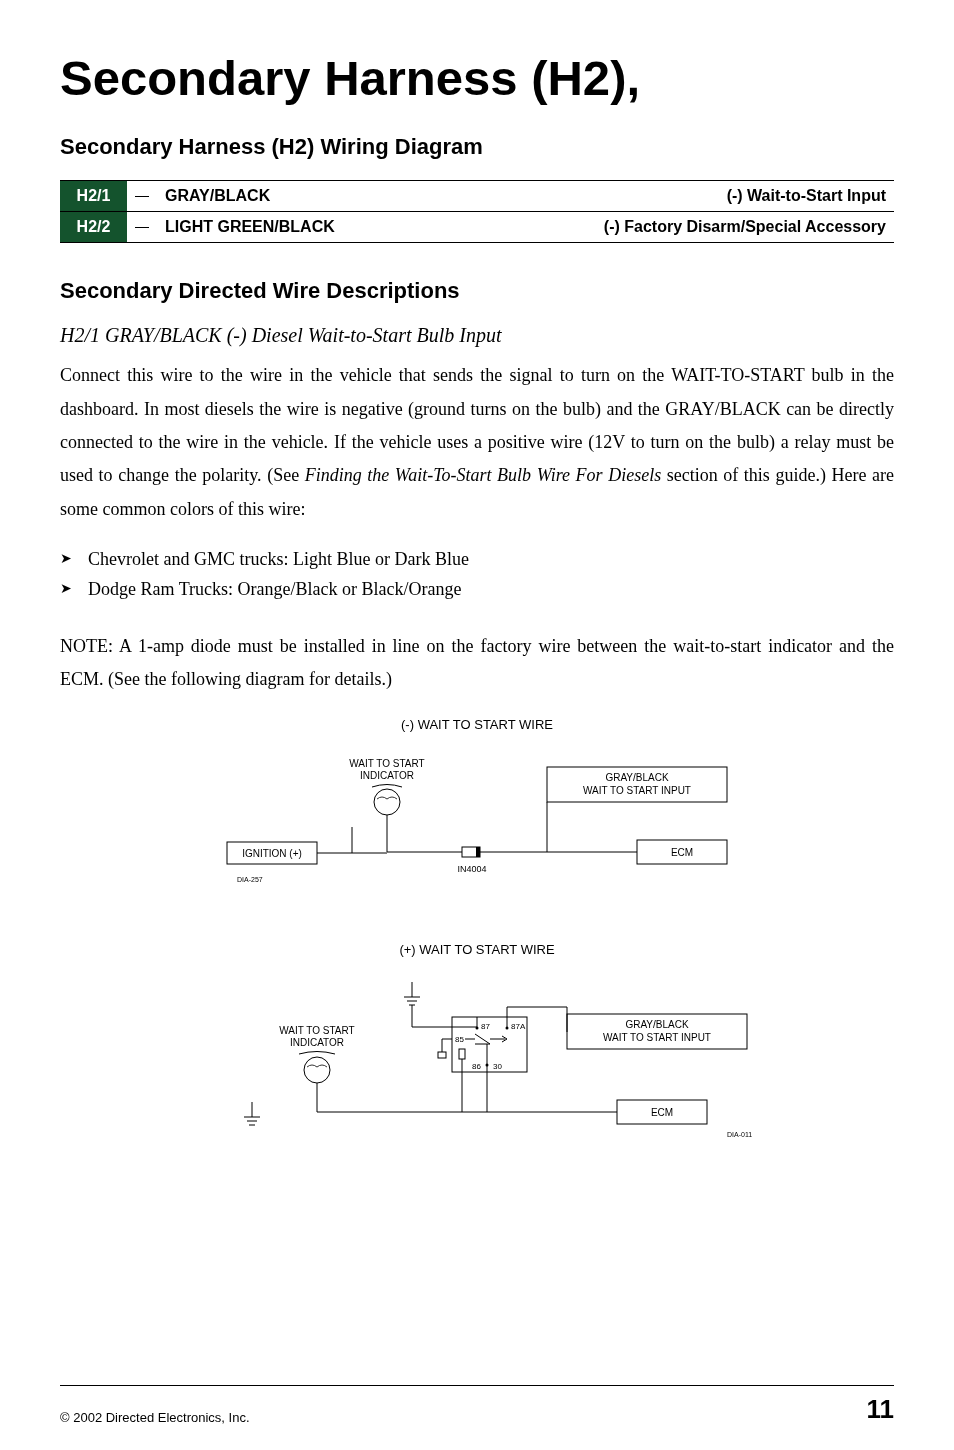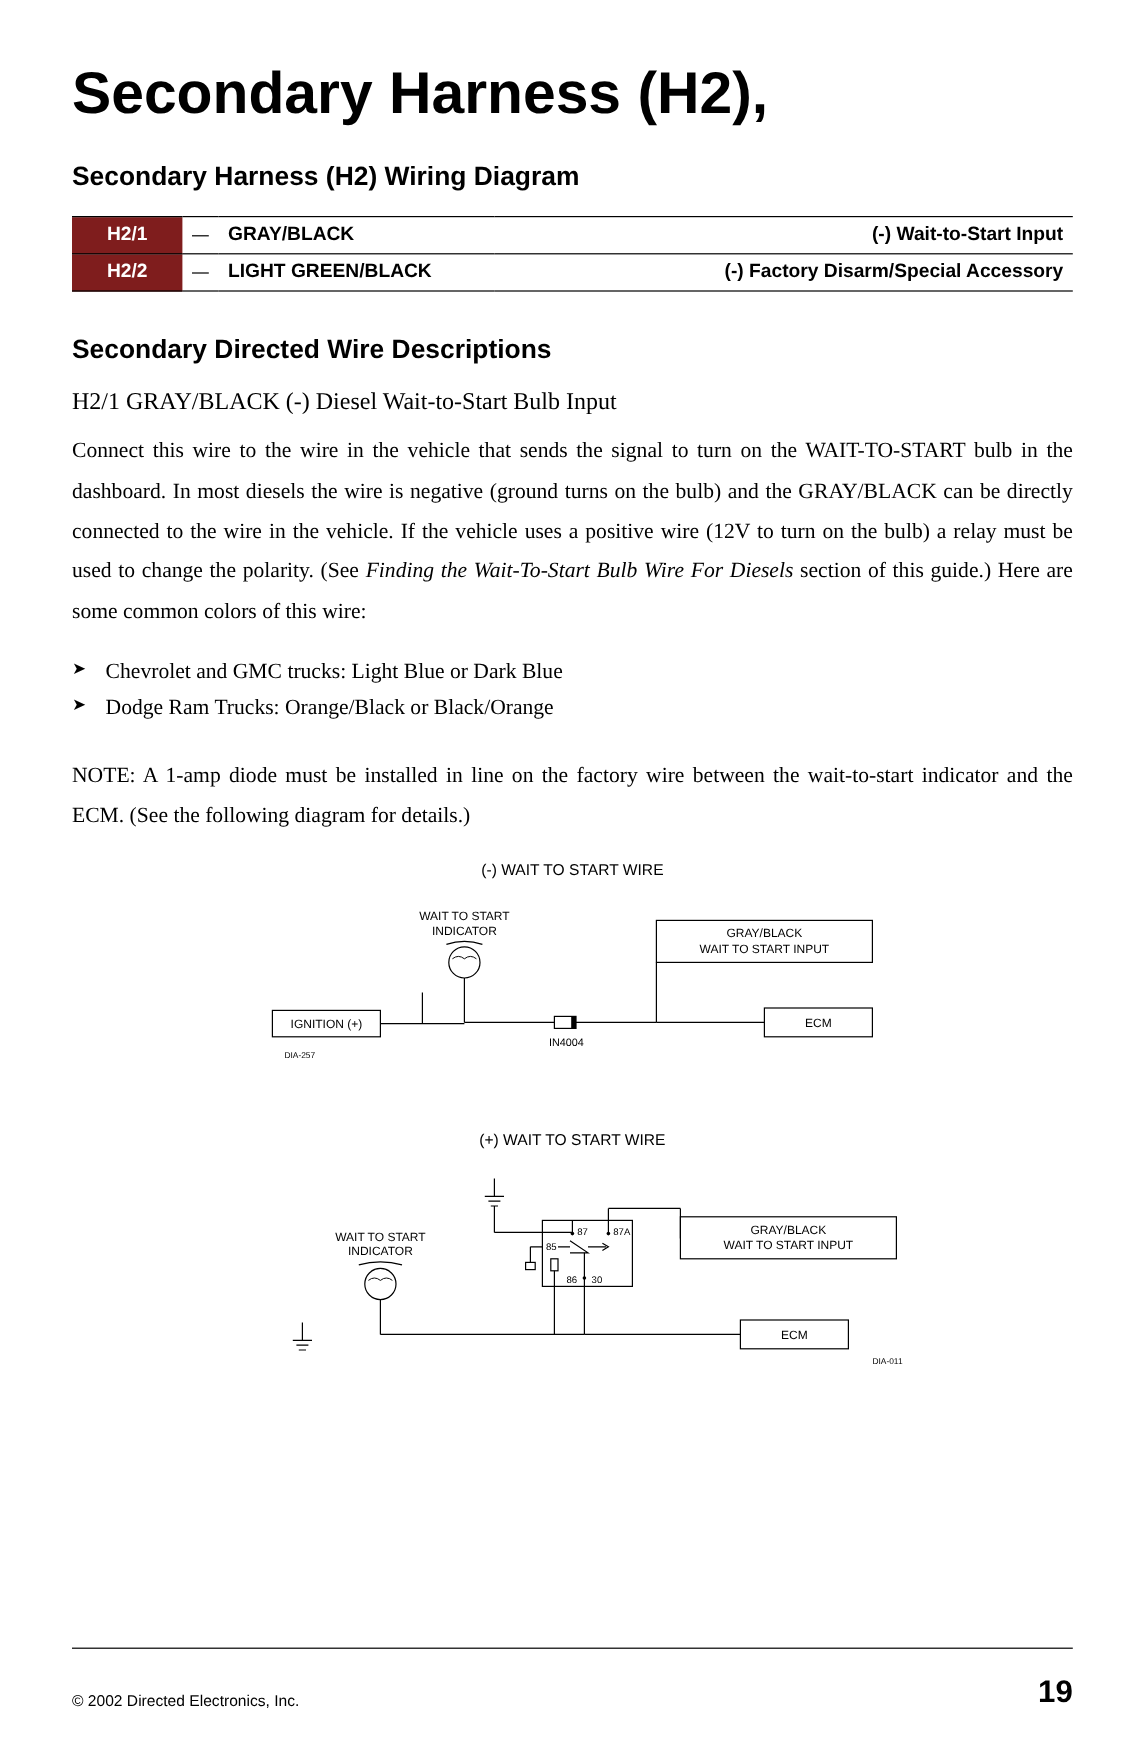--- a/index.html
+++ b/index.html
@@ -33,25 +33,25 @@
     }
     .wiring-table td {
       padding: 6px 8px;
       border-bottom: 1.5px solid black;
       vertical-align: middle;
     }
     .wiring-table tr:first-child td {
       border-top: 1.5px solid black;
     }
     .pin-cell {
-      background: #7f1d1d;
+      background: #14532d;
       color: white;
       font-weight: bold;
       text-align: center;
-      width: 92px;
+      width: 67px;
       font-size: 16px;
     }
     .line-cell {
       width: 30px;
       padding: 0;
     }
     .line-cell .line {
       height: 1.5px;
       background: black;
       width: 100%;
@@ -60,20 +60,21 @@
       font-weight: bold;
       font-size: 16px;
       width: 230px;
     }
     .func-cell {
       font-weight: bold;
       text-align: right;
       font-size: 16px;
     }
     h3.italic {
+      font-style: italic;
       font-weight: normal;
       font-family: Georgia, 'Times New Roman', serif;
       font-size: 20px;
       margin-bottom: 12px;
     }
     .body-text {
       font-family: Georgia, 'Times New Roman', serif;
       font-size: 18px;
       line-height: 1.85;
       text-align: justify;
@@ -108,21 +109,21 @@
     svg {
       display: block;
       margin: 0 auto;
     }
     .footer {
       position: absolute;
       bottom: 25px;
       left: 60px;
       right: 60px;
       border-top: 1px solid black;
-      padding-top: 20px;
+      padding-top: 8px;
       display: flex;
       justify-content: space-between;
       align-items: flex-end;
     }
     .copyright {
       font-size: 13px;
     }
     .page-num {
       font-size: 26px;
       font-weight: bold;
@@ -273,14 +274,14 @@
     <text x="530" y="165" font-size="7">DIA-011</text>
 
     <line x1="255" y1="67" x2="245" y2="67" stroke="black" stroke-width="1"></line>
     <line x1="245" y1="67" x2="245" y2="80" stroke="black" stroke-width="1"></line>
     <rect x="241" y="80" width="8" height="6" fill="white" stroke="black" stroke-width="1"></rect>
   </svg>
 </div>
 
 <div class="footer">
   <span class="copyright">© 2002 Directed Electronics, Inc.</span>
-  <span class="page-num">19</span>
+  <span class="page-num">11</span>
 </div>
 
 </body></html>

